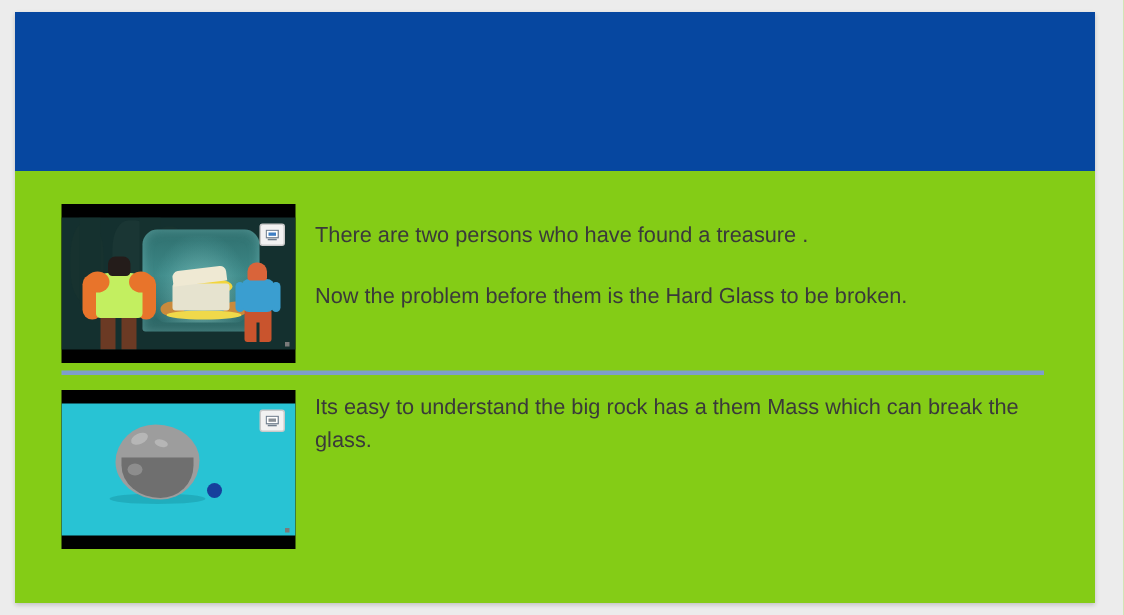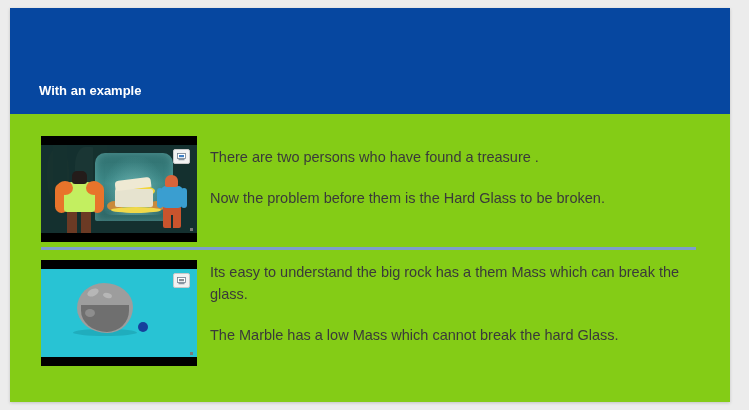--- a/index.html
+++ b/index.html
@@ -288,21 +288,20 @@
     height: 3px;
     background: #7e9ecb;
   }
 </style>
 </head>
 <body>
 
 <div id="slide-card">
 
   <div id="slide-header">
-    <div id="slide-subtitle">With an example</div>
   </div>
 
   <div id="slide-body">
 
     <div id="row-one" class="content-row">
 
       <div id="thumb-one" class="thumb">
         <div id="cave-scene" class="thumb-inner">
           <div class="cave-rock r1"></div>
           <div class="cave-rock r2"></div>
@@ -377,18 +376,17 @@
               <rect x="2" y="2" width="5" height="2.2" fill="#8a8f95"></rect>
               <rect x="1.5" y="6.2" width="6" height="1" fill="#6f7d8c"></rect>
             </svg>
           </div>
           <div class="thumb-corner-dot"></div>
         </div>
       </div>
 
       <div id="para-two" class="para-block">
         <p class="para">Its easy to understand the big rock has a them Mass which can break the glass.</p>
-        <p class="para">The Marble has a low Mass which cannot break the hard Glass.</p>
       </div>
     </div>
 
   </div>
 </div>
 
 </body></html>

